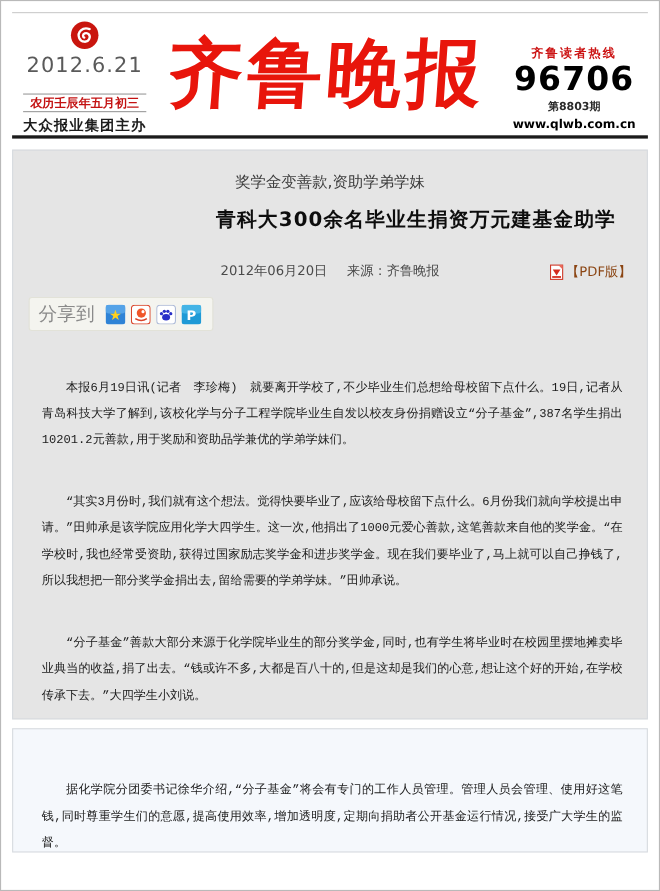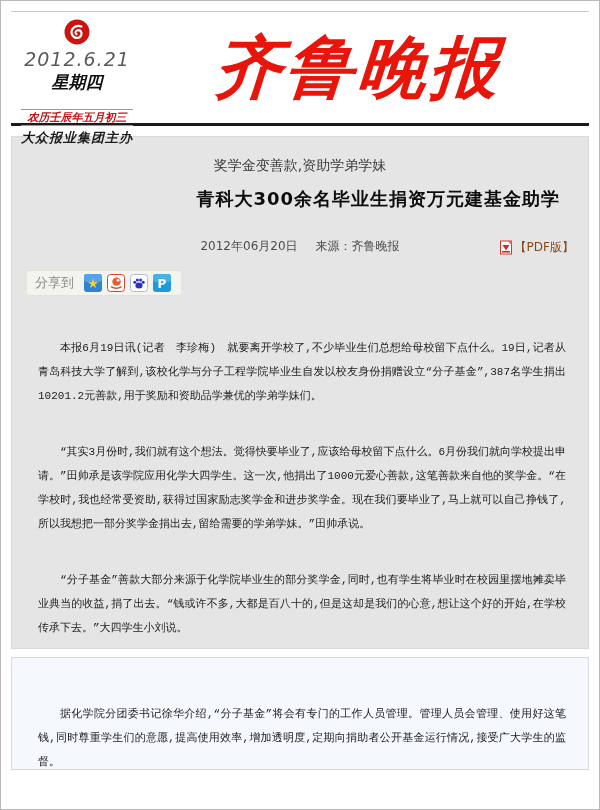--- a/index.html
+++ b/index.html
@@ -9,21 +9,21 @@
   .screenshot {
     position: relative;
     width: 600px; height: 810px;
     background: #ffffff;
     border: 1px solid #b9b9b9;
     overflow: hidden;
   }
   .topline { position:absolute; top:10px; left:10px; right:10px; height:1px; background:#cacaca; }
 
   
-  .masthead { display:flex; align-items:flex-start; padding:16px 16px 0 20px; height:122px;font-style:italic; }
+  .masthead { display:flex; align-items:flex-start; padding:16px 16px 0 20px; height:122px; }
   .hdr-left { width:112px; text-align:center; flex:none; }
   .logo-svg { display:block; margin:0 auto; }
   .date-line { font-size:19px; color:#5a5a5a; letter-spacing:1px; margin-top:1px; }
   .weekday   { font-size:17px; font-weight:bold; color:#101010; margin-top:1px; }
   .lunar     { font-size:11px; font-weight:bold; color:#c31212; border-top:1px solid #9a9a9a;
                border-bottom:1px solid #9a9a9a; padding:0 0; margin-top:15px; }
   .organizer { font-size:13px; font-weight:bold; color:#1c1c1c; padding-top:3px; letter-spacing:1px; }
 
   .hdr-center { flex:1; text-align:center; font-family:"DejaVu Serif", serif;
                 font-weight:bold; font-size:68px; line-height:100px; color:#e8150b;
@@ -43,21 +43,21 @@
   .headline { text-align:right; font-size:18px; font-weight:bold; color:#0d0d0d;
               margin:12px 28px 27px; letter-spacing:1px; font-family:"DejaVu Sans", sans-serif; }
   .meta { position:relative; text-align:center; font-size:12px; color:#4a4a4a; height:20px; }
   .meta .src { margin-left:18px;margin-top:21px; }
   .pdf-link { position:absolute; right:14px; top:1px; display:inline-flex; align-items:center;
               gap:2px; font-size:12px; color:#8b4513; text-decoration:none; cursor:pointer; }
 
   .share-row { padding:12px 0 2px 14px; }
   .share-bar { display:inline-flex; align-items:center; gap:5px; background:#f4f4ef;
                border:1px solid #e2e2d8; border-radius:3px; padding:3px 10px 3px 8px; }
-  .share-label { font-size:13px; color:#8a8a8a; margin-right:5px; }
+  .share-label { font-size:17px; color:#8a8a8a; margin-right:5px; }
   .share-icon { display:inline-block; width:18px; height:18px; cursor:pointer; }
 
   .body-text { padding:6px 22px 0 26px; }
   .body-text p, .footer-box p {
     font-size:11px; line-height:24px; color:#1b1b1b;
     text-indent:2em; text-align:justify;
     font-family:Liberation Mono, monospace;
     margin-top:32px;
   }
 
@@ -71,27 +71,32 @@
 <div class="screenshot">
   <div class="topline"></div>
 
   <header class="masthead">
     <div class="hdr-left">
       <svg class="logo-svg" width="30" height="30" viewBox="0 0 30 30">
         <circle cx="15" cy="15" r="12.5" fill="#c9150e"></circle>
         <path d="M19.5 9.5 c-6.5 -2.5 -11.5 3 -9.5 8 c1.6 4 7.4 4.8 9.2 0.8 c1.4 -3.2 -1.2 -6 -4.2 -4.9 c-2 0.8 -2 3.2 -0.4 3.8" stroke="#ffffff" stroke-width="2.1" fill="none" stroke-linecap="round"></path>
       </svg>
       <div class="date-line">2012.6.21</div>
-      <div class="weekday">星期四</div>
       <div class="lunar">农历壬辰年五月初三</div>
       <div class="organizer">大众报业集团主办</div>
     </div>
 
     <div class="hdr-center">齐鲁晚报</div>
 
+    <div class="hdr-right">
+      <div class="hotline-label">齐鲁读者热线</div>
+      <div class="hotline-number">96706</div>
+      <div class="issue">第8803期</div>
+      <div class="website">www.qlwb.com.cn</div>
+    </div>
   </header>
 
   <div class="black-rule"></div>
 
   <main class="article-box">
     <div class="kicker">奖学金变善款,资助学弟学妹</div>
     <h1 class="headline">青科大300余名毕业生捐资万元建基金助学</h1>
 
     <div class="meta">
       <span>2012年06月20日</span><span class="src">来源：齐鲁晚报</span>

